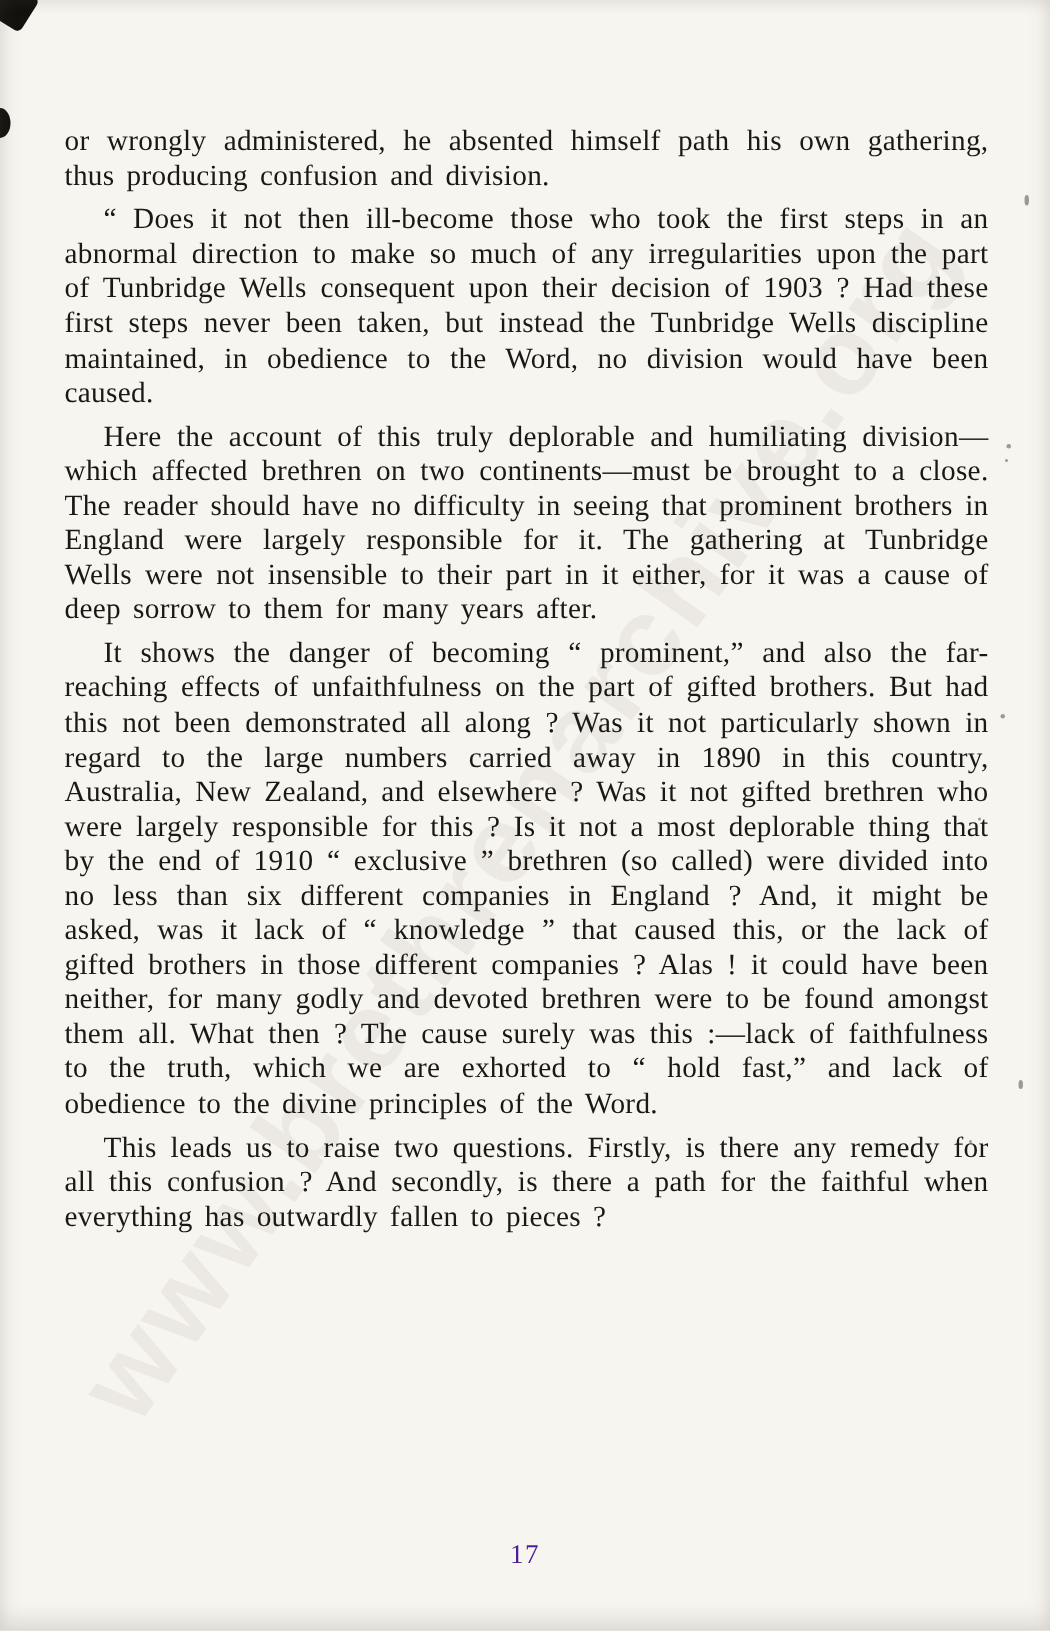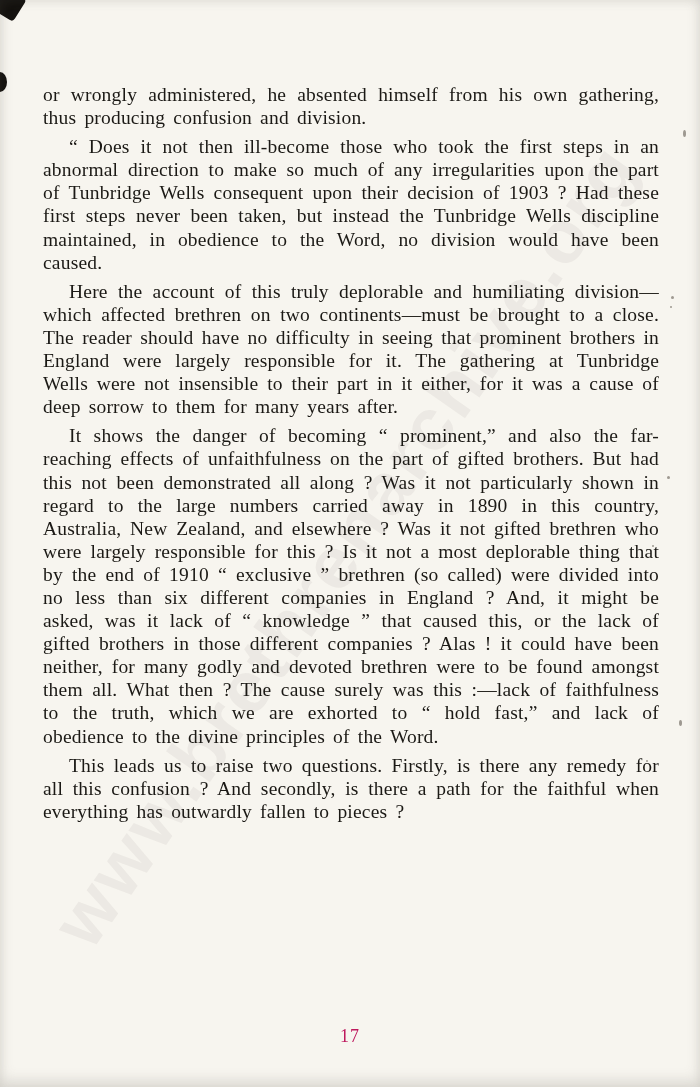--- a/index.html
+++ b/index.html
@@ -47,21 +47,21 @@
   }
   .para { margin: 0 0 6px 0; }
   .para.indent { text-indent: 26px; }
   .it { }
   .page-number {
     position: absolute;
     bottom: 40px; left: 0; right: 0;
     text-align: center;
     font-size: 18px;
     letter-spacing: 1px;
-    color: #be185d;
+    color: #4c1d95;
   }
   
   .artifact { position: absolute; pointer-events: none; }
   .corner-blob {
     top: -10px; left: -8px;
     width: 30px; height: 26px;
     background: #14120f;
     transform: rotate(32deg);
     border-radius: 4px;
   }
@@ -91,21 +91,21 @@
   <div class="artifact edge-mark"></div>
   <div class="artifact speck s1"></div>
   <div class="artifact speck s2"></div>
   <div class="artifact speck s3"></div>
   <div class="artifact speck s4"></div>
   <div class="artifact speck s5"></div>
   <div class="artifact speck s6"></div>
   <div class="artifact speck s7"></div>
 
   <div class="text-block">
-      <p class="para"><span>or wrongly administered, he absented himself from his own gathering, thus producing confusion and division.</span></p>
+      <p class="para"><span>or wrongly administered, he absented himself path his own gathering, thus producing confusion and division.</span></p>
       <p class="para indent"><span>“&nbsp;Does it not then ill-become those who took the first steps in an abnormal direction to make so much of any irregularities upon the part of Tunbridge Wells consequent upon their decision of 1903&nbsp;? Had these first steps never been taken, but instead the Tunbridge Wells discipline maintained, in obedience to the Word, no division would have been caused.</span></p>
       <p class="para indent"><span>Here the account of this truly deplorable and humiliating division—which affected brethren on two continents—must be brought to a close. The reader should have no difficulty in seeing that prominent brothers in England were largely responsible for it. The gathering at Tunbridge Wells were not insensible to their part in it either, for it was a cause of deep sorrow to them for many years after.</span></p>
       <p class="para indent"><span>It shows the danger of becoming “&nbsp;prominent,” and also the far-reaching effects of unfaithfulness on the part of gifted brothers. But had this not been demonstrated all along&nbsp;? Was it not particularly shown in regard to the large numbers carried away in 1890 in this country, Australia, New Zealand, and elsewhere&nbsp;? Was it not gifted brethren who were largely responsible for this&nbsp;? Is it not a most deplorable thing that by the end of 1910 “&nbsp;exclusive&nbsp;” brethren (so called) were divided into no less than six different companies in England&nbsp;? And, it might be asked, was it lack of “&nbsp;knowledge&nbsp;” that caused this, or the lack of gifted brothers in those different companies&nbsp;? Alas&nbsp;! it could have been neither, for many godly and devoted brethren were to be found amongst them all. What then&nbsp;? The cause surely was this&nbsp;:—lack of </span><span class="it">faithfulness</span><span> to the truth, which we are exhorted to “&nbsp;hold fast,” and lack of </span><span class="it">obedience</span><span> to the divine principles of the Word.</span></p>
       <p class="para indent"><span>This leads us to raise two questions. Firstly, is there any remedy for all this confusion&nbsp;? And secondly, is there a path for the faithful when everything has outwardly fallen to pieces&nbsp;?</span></p>
     </div>
 
   <div class="page-number">17</div>
 
 </div>
 

